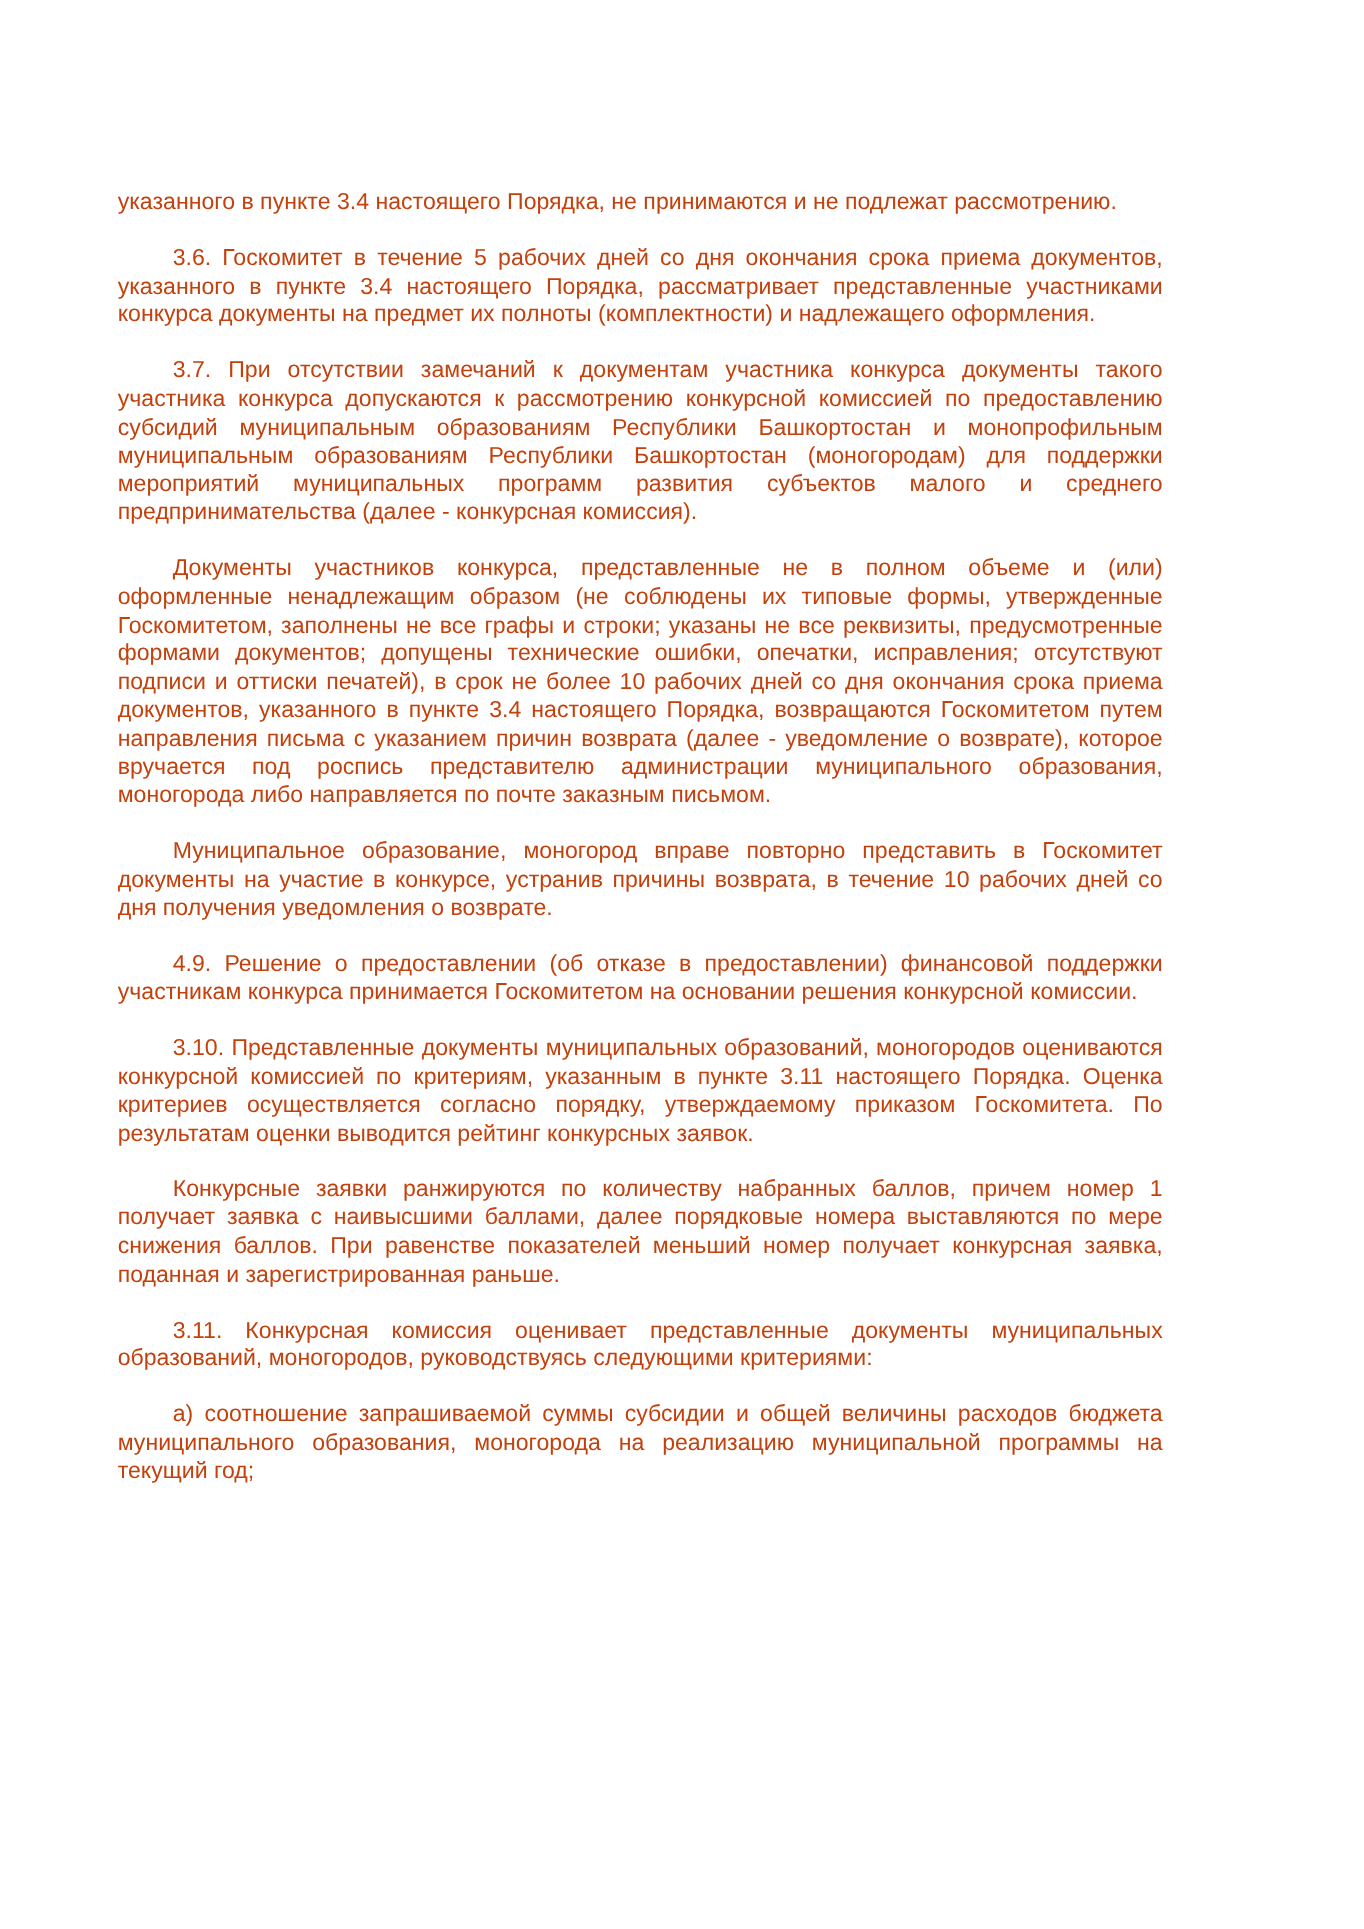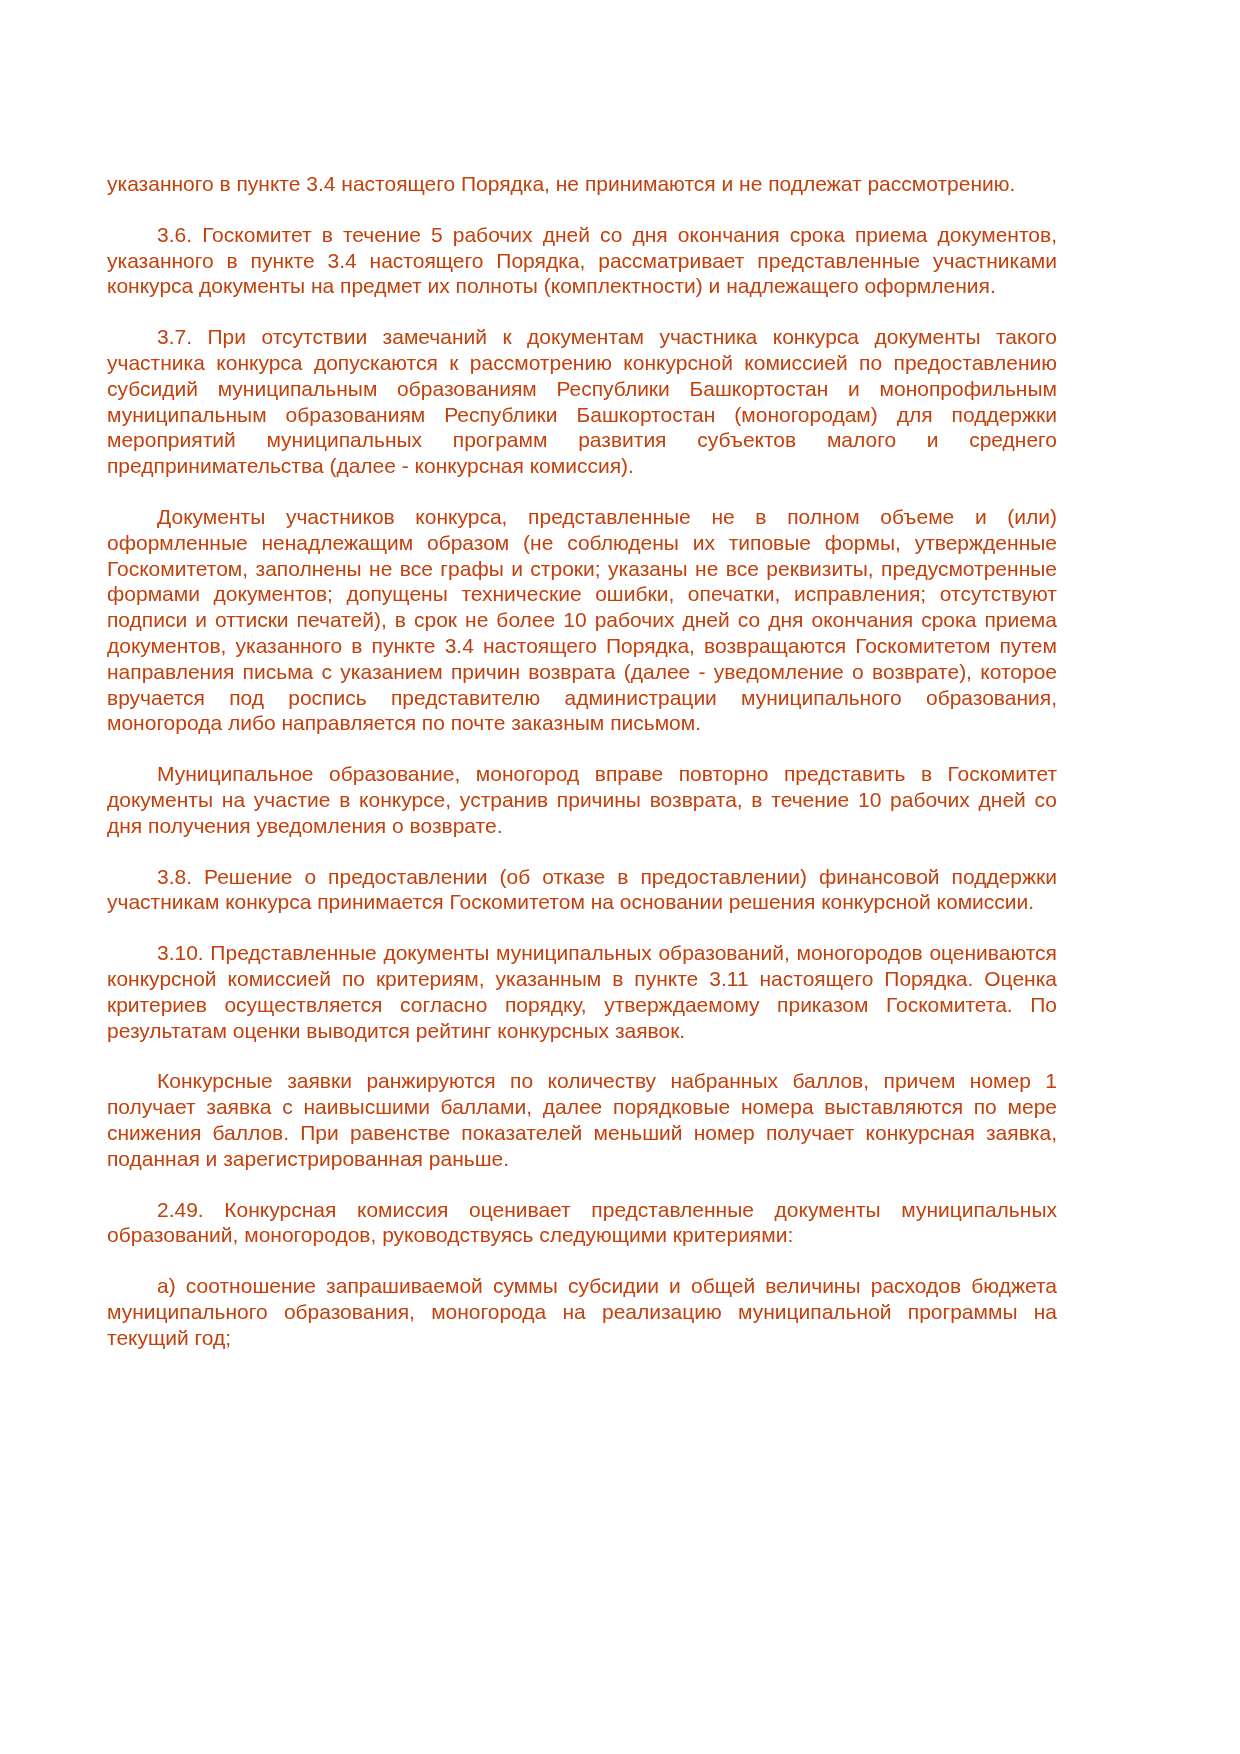--- a/index.html
+++ b/index.html
@@ -13,18 +13,18 @@
 </style>
 </head>
 <body>
 
 <div class="page">
   <p class="p">указанного в пункте 3.4 настоящего Порядка, не принимаются и не подлежат рассмотрению.</p>
   <p class="p indent">3.6. Госкомитет в течение 5 рабочих дней со дня окончания срока приема документов, указанного в пункте 3.4 настоящего Порядка, рассматривает представленные участниками конкурса документы на предмет их полноты (комплектности) и надлежащего оформления.</p>
   <p class="p indent">3.7. При отсутствии замечаний к документам участника конкурса документы такого участника конкурса допускаются к рассмотрению конкурсной комиссией по предоставлению субсидий муниципальным образованиям Республики Башкортостан и монопрофильным муниципальным образованиям Республики Башкортостан (моногородам) для поддержки мероприятий муниципальных программ развития субъектов малого и среднего предпринимательства (далее - конкурсная комиссия).</p>
   <p class="p indent">Документы участников конкурса, представленные не в полном объеме и (или) оформленные ненадлежащим образом (не соблюдены их типовые формы, утвержденные Госкомитетом, заполнены не все графы и строки; указаны не все реквизиты, предусмотренные формами документов; допущены технические ошибки, опечатки, исправления; отсутствуют подписи и оттиски печатей), в срок не более 10 рабочих дней со дня окончания срока приема документов, указанного в пункте 3.4 настоящего Порядка, возвращаются Госкомитетом путем направления письма с указанием причин возврата  (далее - уведомление о возврате), которое вручается под роспись представителю администрации муниципального образования, моногорода либо направляется по почте заказным письмом.</p>
   <p class="p indent">Муниципальное образование, моногород вправе повторно представить в Госкомитет документы на участие в конкурсе, устранив причины возврата, в течение 10 рабочих дней со дня получения уведомления о возврате.</p>
-  <p class="p indent">3.8. Решение о предоставлении (об отказе в предоставлении) финансовой поддержки участникам конкурса принимается Госкомитетом на основании решения конкурсной комиссии.</p>
+  <p class="p indent">4.9. Решение о предоставлении (об отказе в предоставлении) финансовой поддержки участникам конкурса принимается Госкомитетом на основании решения конкурсной комиссии.</p>
   <p class="p indent">3.10. Представленные документы муниципальных образований, моногородов оцениваются конкурсной комиссией по критериям, указанным в пункте 3.11 настоящего Порядка. Оценка критериев осуществляется согласно порядку, утверждаемому приказом Госкомитета. По результатам оценки выводится рейтинг конкурсных заявок.</p>
   <p class="p indent">Конкурсные заявки ранжируются по количеству набранных баллов, причем номер 1 получает заявка с наивысшими баллами, далее порядковые номера выставляются по мере снижения баллов. При равенстве показателей меньший номер получает конкурсная заявка, поданная и зарегистрированная раньше.</p>
-  <p class="p indent">2.49. Конкурсная комиссия оценивает представленные документы муниципальных образований, моногородов, руководствуясь следующими критериями:</p>
+  <p class="p indent">3.11. Конкурсная комиссия оценивает представленные документы муниципальных образований, моногородов, руководствуясь следующими критериями:</p>
   <p class="p indent">а) соотношение запрашиваемой суммы субсидии и общей величины расходов бюджета муниципального образования, моногорода на реализацию муниципальной программы на текущий год;</p>
 </div>
 
 </body></html>

